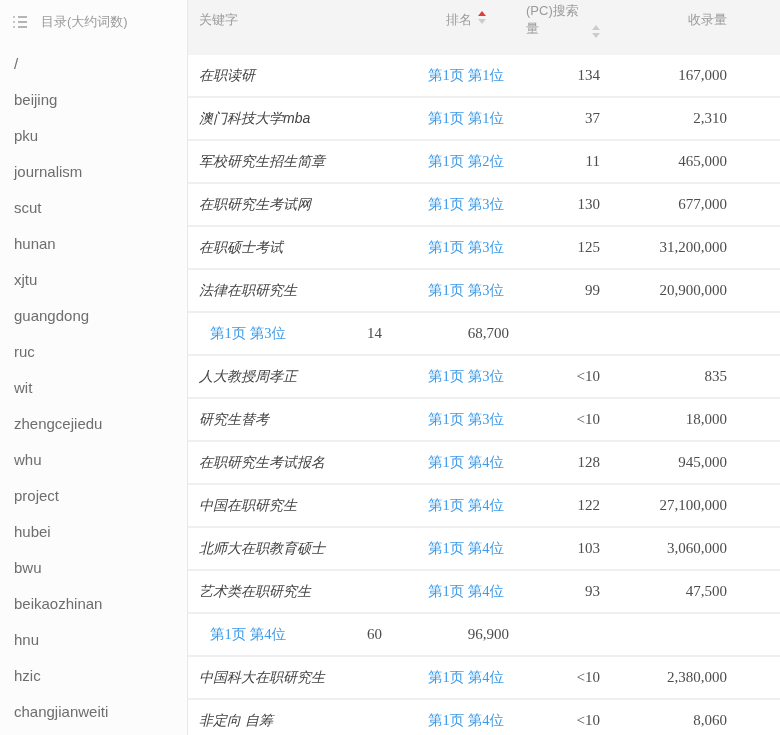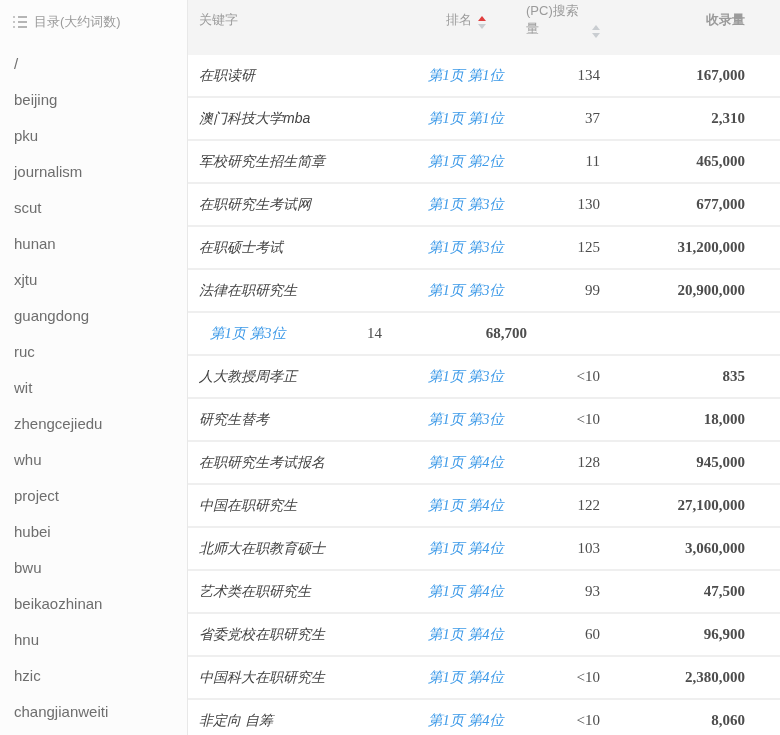--- a/index.html
+++ b/index.html
@@ -10,21 +10,21 @@
   }
   .app { display:flex; width:780px; height:735px; }
 
   
   .sidebar {
     width:188px; flex-shrink:0;
     background:#fcfcfc;
     border-right:1px solid #e8e8e8;
   }
   .sidebar-header {
-    display:flex; align-items:center; gap:7px;
+    display:flex; align-items:center; gap:14px;
     padding:13px 8px 9px 13px;
     color:#9a9a9a; font-size:13px;
   }
   .list-icon { display:inline-block; width:14px; height:12px; position:relative; flex-shrink:0; }
   .list-icon i { position:absolute; left:5px; width:9px; height:2px; background:#b5b5b5; }
   .list-icon i:nth-child(1){ top:0; } .list-icon i:nth-child(2){ top:5px; } .list-icon i:nth-child(3){ top:10px; }
   .list-icon b { position:absolute; left:0; width:2px; height:2px; background:#b5b5b5; border-radius:50%; }
   .list-icon b:nth-child(4){ top:0; } .list-icon b:nth-child(5){ top:5px; } .list-icon b:nth-child(6){ top:10px; }
   .sidebar-list { padding-top:6px; }
   .sidebar-item {
@@ -38,34 +38,34 @@
   .thead {
     display:flex; align-items:center; height:40px; flex-shrink:0;
     background:#f4f4f4; color:#9b9b9b; font-size:13px;
   }
   .tbody { background:#ffffff; }
   .trow {
     display:flex; align-items:center; height:43px;
     background:#ffffff; border-bottom:2px solid #efefef;
   }
   .c-kw    { flex:1; padding-left:11px; text-align:left; }
-  .c-rank  { width:120px; display:flex; align-items:flex-end; justify-content:center; }
+  .c-rank  { width:120px; display:flex; align-items:flex-start; justify-content:center; }
   .c-search{ width:92px;  display:flex; align-items:flex-end; justify-content:flex-end; padding-right:18px; }
-  .c-index { width:162px; display:flex; align-items:flex-start; justify-content:flex-end; padding-right:35px;font-weight:bold; }
+  .c-index { width:162px; display:flex; align-items:flex-start; justify-content:flex-end; padding-right:53px; }
 
   .kw-text  { font-size:14px; color:#424242;font-style:italic; }
   .num {
     font-family:"Liberation Serif", serif;
     font-size:15px; color:#4d4d4d;
   }
   .rank-link {
     font-family:"Liberation Serif", serif;
     font-size:14.5px;
     color:var(--link-blue, #3e9ae8);
-    text-decoration:none; cursor:pointer; white-space:nowrap;font-style:italic;
+    text-decoration:none; cursor:pointer; white-space:nowrap;
   }
 
   
   .sort { display:inline-flex; flex-direction:column; gap:3px; margin-left:6px; cursor:pointer; }
   .tri-up   { width:0; height:0; border-left:4px solid transparent; border-right:4px solid transparent; border-bottom:5px solid #c9cdd1; }
   .tri-down { width:0; height:0; border-left:4px solid transparent; border-right:4px solid transparent; border-top:5px solid #c9cdd1; }
   .tri-up.active   { border-bottom-color:var(--sort-red, #e03e3e); }
 </style>
 </head>
 <body>
@@ -307,23 +307,20 @@
           <a class="rank-link">第1页 第4位</a>
         </div>
         <div class="c-search">
           <span class="num">93</span>
         </div>
         <div class="c-index">
           <span class="num">47,500</span>
         </div>
       </div>
         <div class="trow">
-        <div class="c-kw">
-          <span class="kw-text">省委党校在职研究生</span>
-        </div>
         <div class="c-rank">
           <a class="rank-link">第1页 第4位</a>
         </div>
         <div class="c-search">
           <span class="num">60</span>
         </div>
         <div class="c-index">
           <span class="num">96,900</span>
         </div>
       </div>

